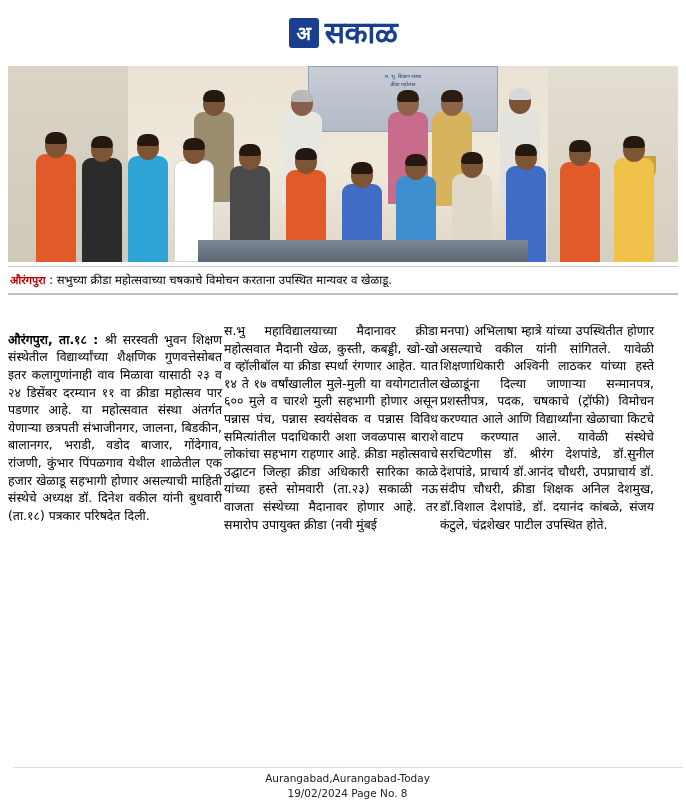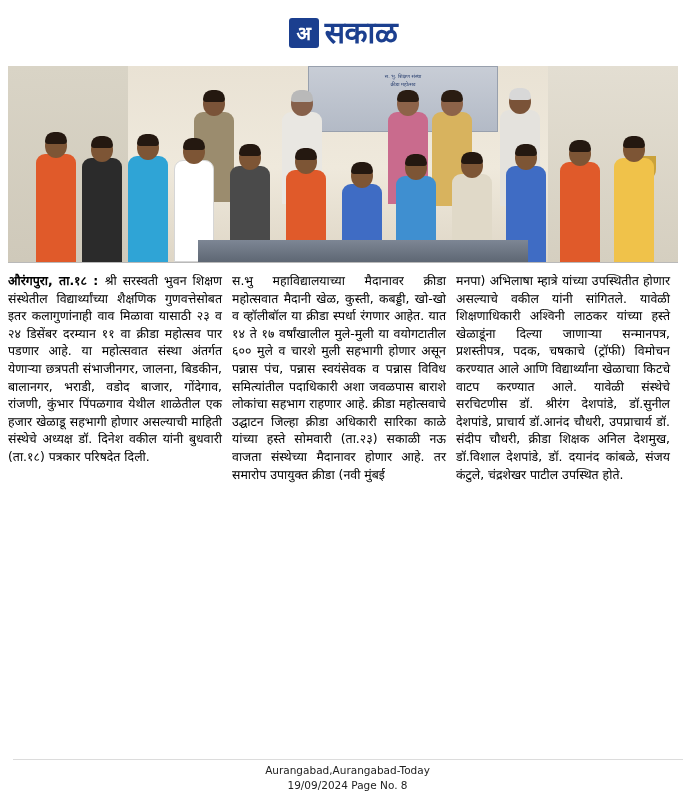--- a/index.html
+++ b/index.html
@@ -166,23 +166,24 @@
     margin: 4px 0 8px;
   }
   .rule {
     width: 670px; margin: 0 auto;
     border-bottom: 1px solid #b9b9b9;
   }
 
   
   .cols {
     display: flex;
-    gap: 10px;
+    gap: 2px;
     width: 670px;
-    margin: 9px auto 0;
+    margin: 27px auto 0;
+    align-items: center;
   }
   .col {
     width: 214px;
     font-family: "DejaVu Sans", sans-serif;
     font-size: 12.4px;
     line-height: 1.42;
     text-align: justify;
     color: #000;
   }
   .col .dateline {
@@ -194,21 +195,21 @@
     position: absolute;
     left: 9px; right: 0; bottom: 4px;
     text-align: center;
     font-size: 10.5px;
     color: #222;
     font-family: "DejaVu Sans", sans-serif;
     line-height: 1.45;
     border-top: 1px solid #dcdcdc;
     padding-top: 3px;
     width: 670px;
-    margin: 12px auto;
+    margin: 4px auto;
   }
 </style>
 </head>
 <body>
 
 <div class="page">
 
   <div class="masthead">
     <div class="logo-wrap">
       <div class="logo-badge">अ</div>
@@ -326,29 +327,34 @@
     </div>
     <div class="person" style="left:606px;bottom:0;">
       <div class="head" style="background:#7d5535;">
           <div class="hair"></div>
         </div>
       <div class="body" style="height:104px;background:#f0c24a;"></div>
     </div>
     <div class="table-front"></div>
   </div>
 
+  <div class="caption-bar">
+    <span class="caption-place">औरंगपुरा</span>
+    <span>:</span>
+    <span>सभुच्या क्रीडा महोत्सवाच्या चषकाचे विमोचन करताना उपस्थित मान्यवर व खेळाडू.</span>
+  </div>
 
   <div class="rule"></div>
 
   <div class="cols">
     <div class="col">
       <span class="dateline">औरंगपुरा, ता.१८ : </span><span>श्री सरस्वती भुवन शिक्षण संस्थेतील विद्यार्थ्यांच्या शैक्षणिक गुणवत्तेसोबत इतर कलागुणांनाही वाव मिळावा यासाठी २३ व २४ डिसेंबर दरम्यान ११ वा क्रीडा महोत्सव पार पडणार आहे. या महोत्सवात संस्था अंतर्गत येणाऱ्या छत्रपती संभाजीनगर, जालना, बिडकीन, बालानगर, भराडी, वडोद बाजार, गोंदेगाव, रांजणी, कुंभार पिंपळगाव येथील शाळेतील एक हजार खेळाडू सहभागी होणार असल्याची माहिती संस्थेचे अध्यक्ष डॉ. दिनेश वकील यांनी बुधवारी (ता.१८) पत्रकार परिषदेत दिली.</span>
     </div>
     <div class="col">स.भु महाविद्यालयाच्या मैदानावर क्रीडा महोत्सवात मैदानी खेळ, कुस्ती, कबड्डी, खो-खो व व्हॉलीबॉल या क्रीडा स्पर्धा रंगणार आहेत. यात १४ ते १७ वर्षांखालील मुले-मुली या वयोगटातील ६०० मुले व चारशे मुली सहभागी होणार असून पन्नास पंच, पन्नास स्वयंसेवक व पन्नास विविध समित्यांतील पदाधिकारी अशा जवळपास बाराशे लोकांचा सहभाग राहणार आहे. क्रीडा महोत्सवाचे उद्घाटन जिल्हा क्रीडा अधिकारी सारिका काळे यांच्या हस्ते सोमवारी (ता.२३) सकाळी नऊ वाजता संस्थेच्या मैदानावर होणार आहे. तर समारोप उपायुक्त क्रीडा (नवी मुंबई</div>
     <div class="col">मनपा) अभिलाषा म्हात्रे यांच्या उपस्थितीत होणार असल्याचे वकील यांनी सांगितले. यावेळी शिक्षणाधिकारी अश्विनी लाठकर यांच्या हस्ते खेळाडूंना दिल्या जाणाऱ्या सन्मानपत्र, प्रशस्तीपत्र, पदक, चषकाचे (ट्रॉफी) विमोचन करण्यात आले आणि विद्यार्थ्यांना खेळाचाा किटचे वाटप करण्यात आले. यावेळी संस्थेचे सरचिटणीस डॉ. श्रीरंग देशपांडे, डॉ.सुनील देशपांडे, प्राचार्य डॉ.आनंद चौधरी, उपप्राचार्य डॉ. संदीप चौधरी, क्रीडा शिक्षक अनिल देशमुख, डॉ.विशाल देशपांडे, डॉ. दयानंद कांबळे, संजय कंटुले, चंद्रशेखर पाटील उपस्थित होते.</div>
   </div>
 
   <div class="footer">
     <div>Aurangabad,Aurangabad-Today</div>
-    <div>19/09/2024 Page No. 8</div>
+    <div>19/02/2024 Page No. 8</div>
   </div>
 
 </div>
 
 </body></html>

